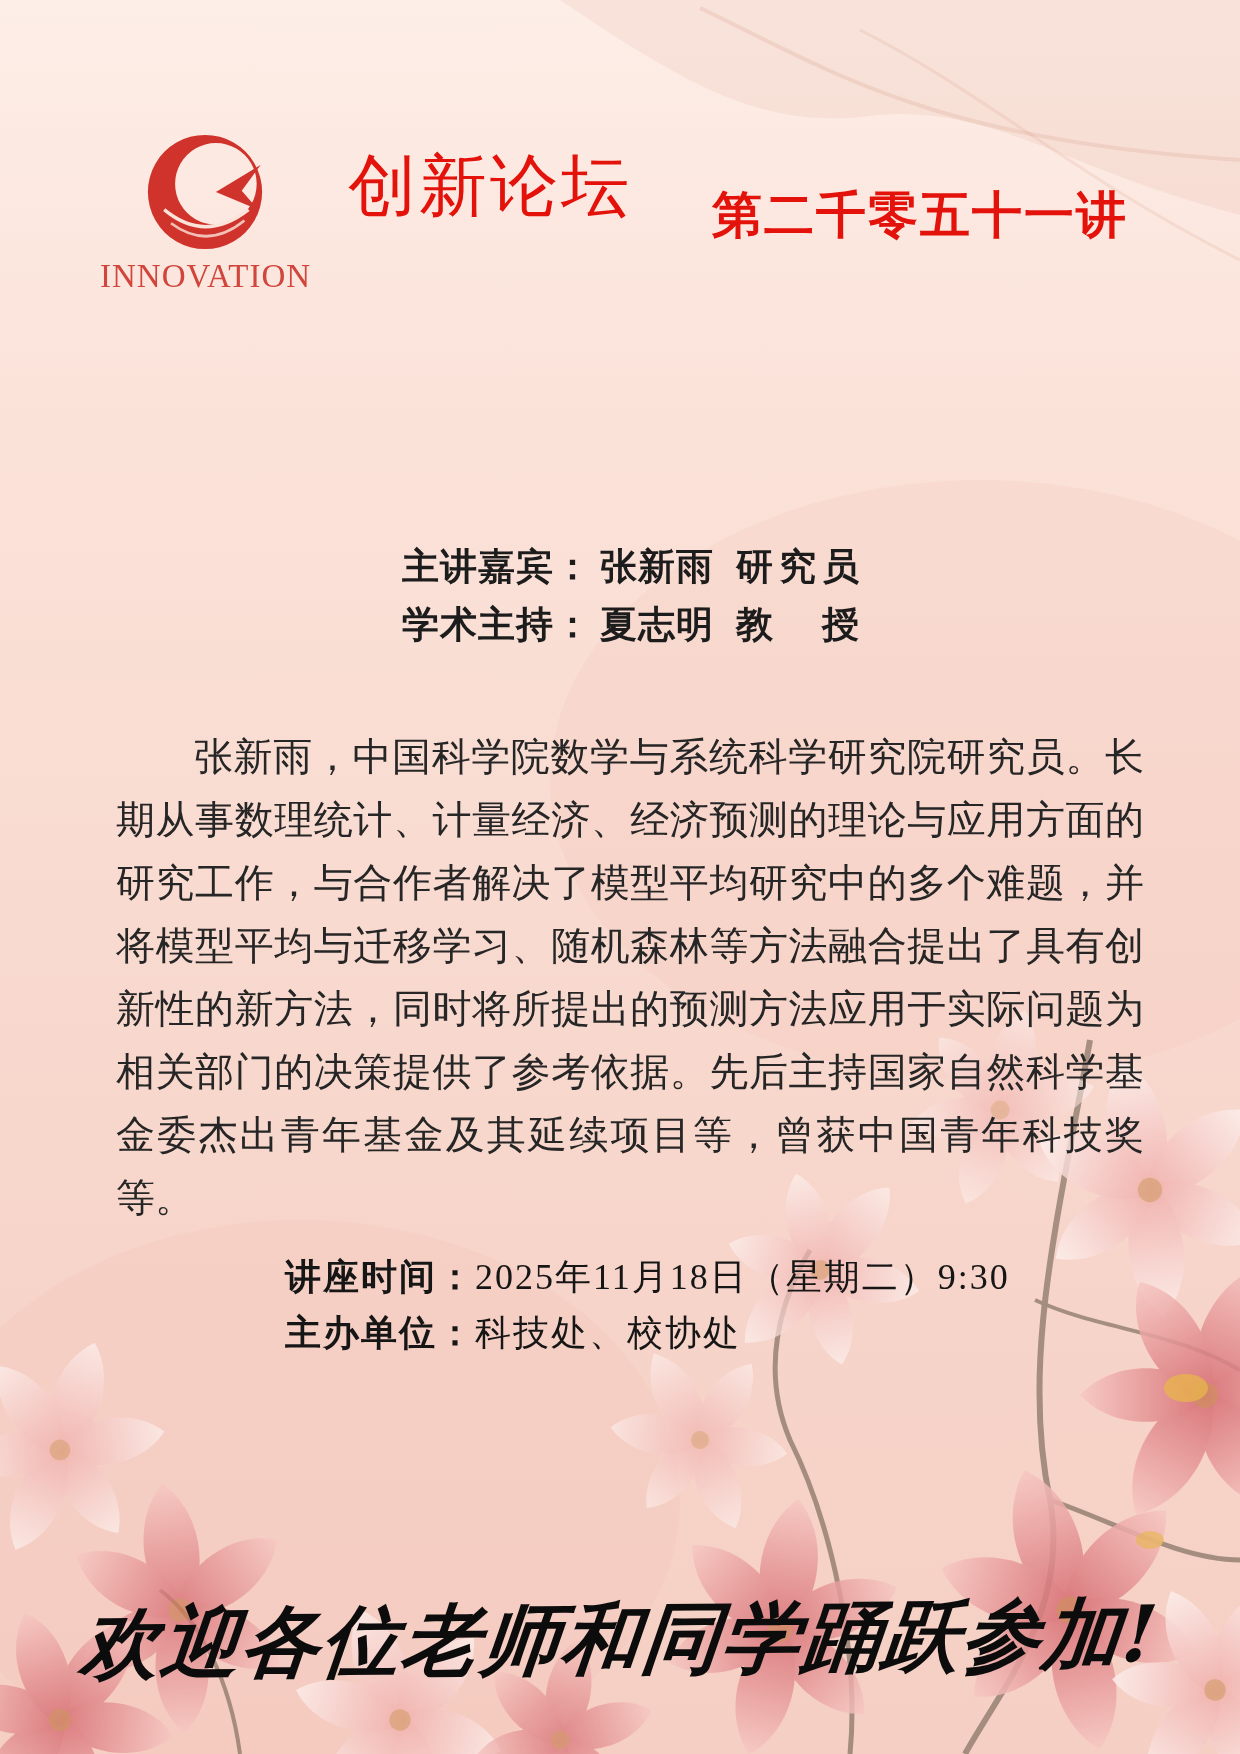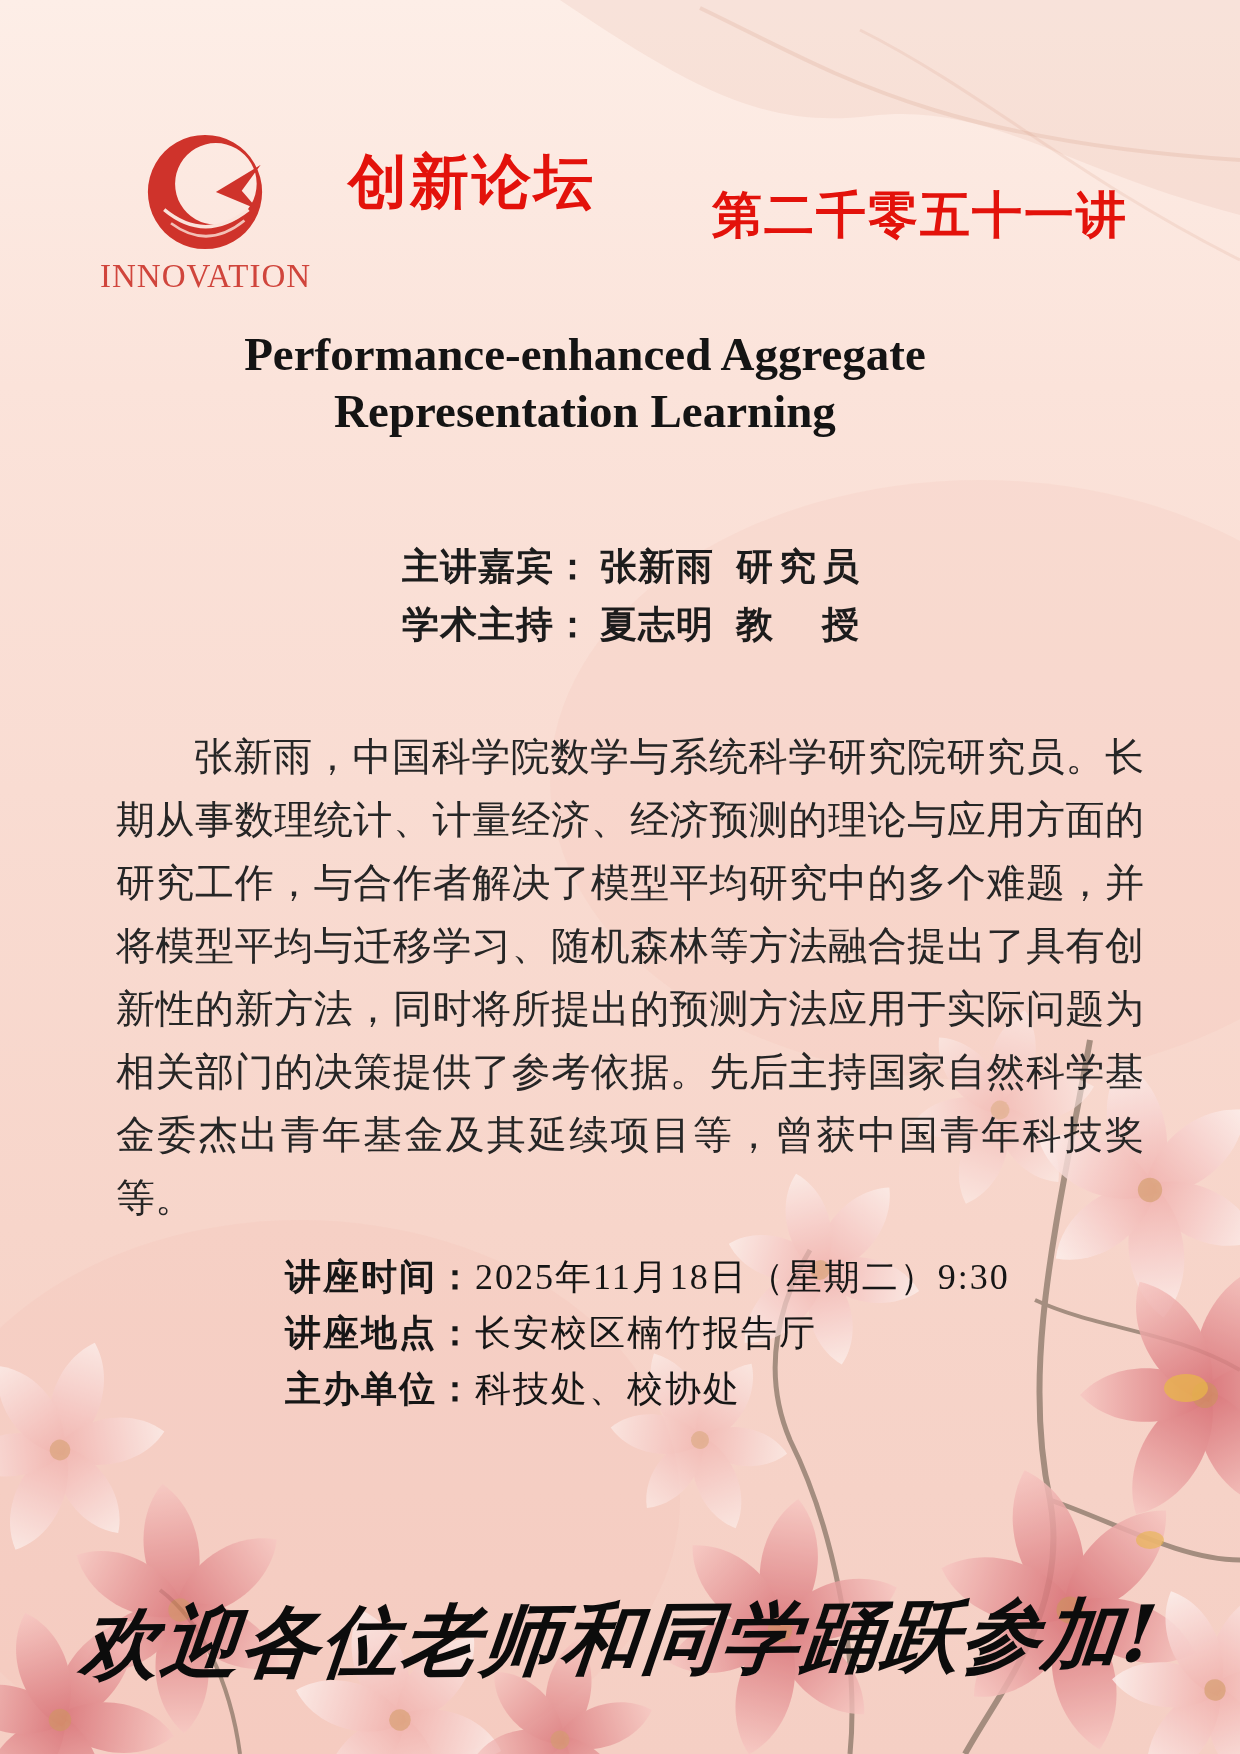--- a/index.html
+++ b/index.html
@@ -15,21 +15,21 @@
   
   .logo{position:absolute;left:100px;top:122px;width:210px;text-align:center;}
   .logo svg{display:block;margin:0 auto;width:136px;height:140px;}
   .brand{
     margin-top:-4px;
     font-family:"Liberation Serif","DejaVu Serif",serif;
     font-size:33px;color:#d0453c;letter-spacing:1px;font-weight:500;
   }
   .forum-title{
     position:absolute;left:348px;top:152px;margin:0;
-    font-size:59px;line-height:1;font-weight:700;color:#e3120b;
+    font-size:68px;line-height:1;font-weight:400;color:#e3120b;
     letter-spacing:3px;
   }
   .lecture-no{
     position:absolute;left:712px;top:190px;
     font-size:50px;line-height:1;font-weight:900;color:#e3120b;letter-spacing:2px;
   }
   
   .talk-title{
     position:absolute;left:50px;top:326px;width:1070px;margin:0;
     text-align:center;
@@ -134,33 +134,28 @@
       <path fill="#cf332b" d="M91 30 L58 50 L89 63 L77 49 Z"></path>
       <path d="M20 63 Q50 88 82 63" stroke="#fbe3da" stroke-width="2.5" fill="none"></path>
       <path d="M25 73 Q52 93 79 71" stroke="#fbe3da" stroke-width="2" fill="none" opacity="0.8"></path>
     </svg>
     <div class="brand">INNOVATION</div>
   </div>
 
   <h1 class="forum-title">创新论坛</h1>
   <div class="lecture-no">第二千零五十一讲</div>
 
-  <h2 class="talk-title">
-    <span>Performance-enhanced Aggregate</span><br>
-    <span>Representation Learning</span>
-  </h2>
 
   <div class="people">
     <p class="person-line"><span>主讲嘉宾：</span><span class="person-name">张新雨</span><span class="person-title">研究员</span></p>
     <p class="person-line"><span>学术主持：</span><span class="person-name">夏志明</span><span class="person-title">教　授</span></p>
   </div>
 
   <p class="bio">张新雨，中国科学院数学与系统科学研究院研究员。长期从事数理统计、计量经济、经济预测的理论与应用方面的研究工作，与合作者解决了模型平均研究中的多个难题，并将模型平均与迁移学习、随机森林等方法融合提出了具有创新性的新方法，同时将所提出的预测方法应用于实际问题为相关部门的决策提供了参考依据。先后主持国家自然科学基金委杰出青年基金及其延续项目等，曾获中国青年科技奖等。</p>
 
   <div class="details">
     <p class="detail-line"><span class="dl">讲座时间：</span><span class="dv">2025年11月18日（星期二）9:30</span></p>
-    <p class="detail-line"><span class="dl">讲座地点：</span><span class="dv">长安校区楠竹报告厅</span></p>
     <p class="detail-line"><span class="dl">主办单位：</span><span class="dv">科技处、校协处</span></p>
   </div>
 
   <div class="welcome">欢迎各位老师和同学踊跃参加!</div>
 
 </div>
 
 </body></html>

